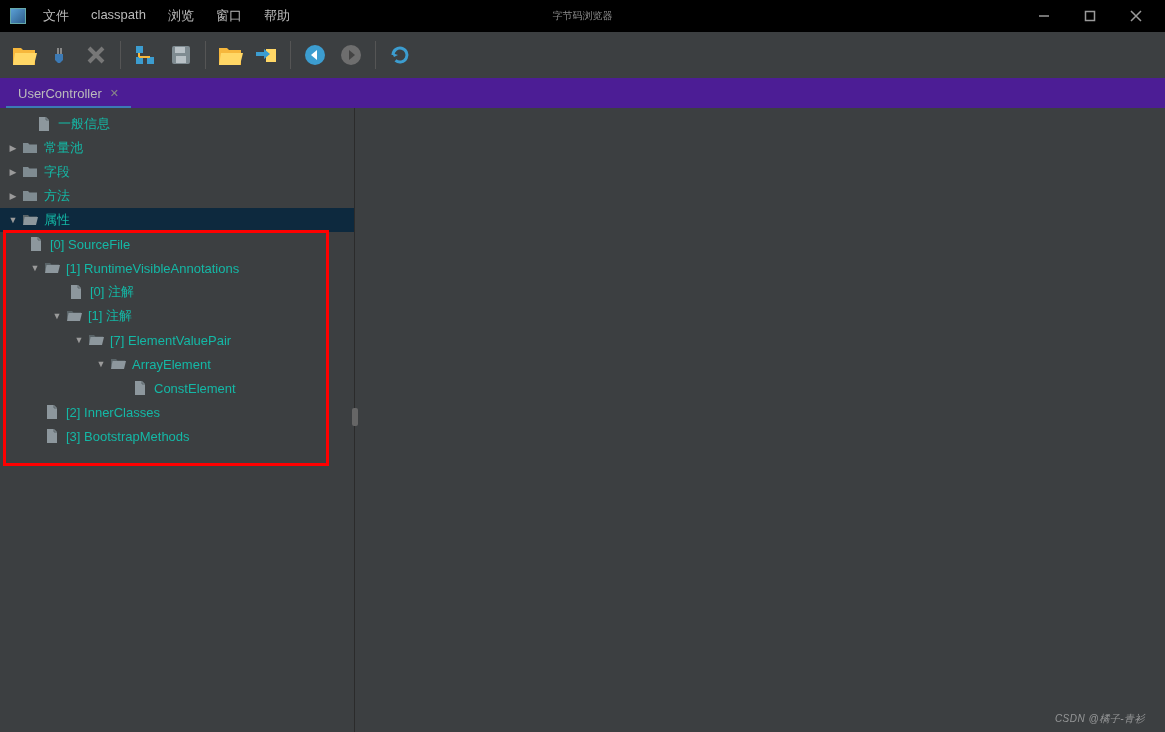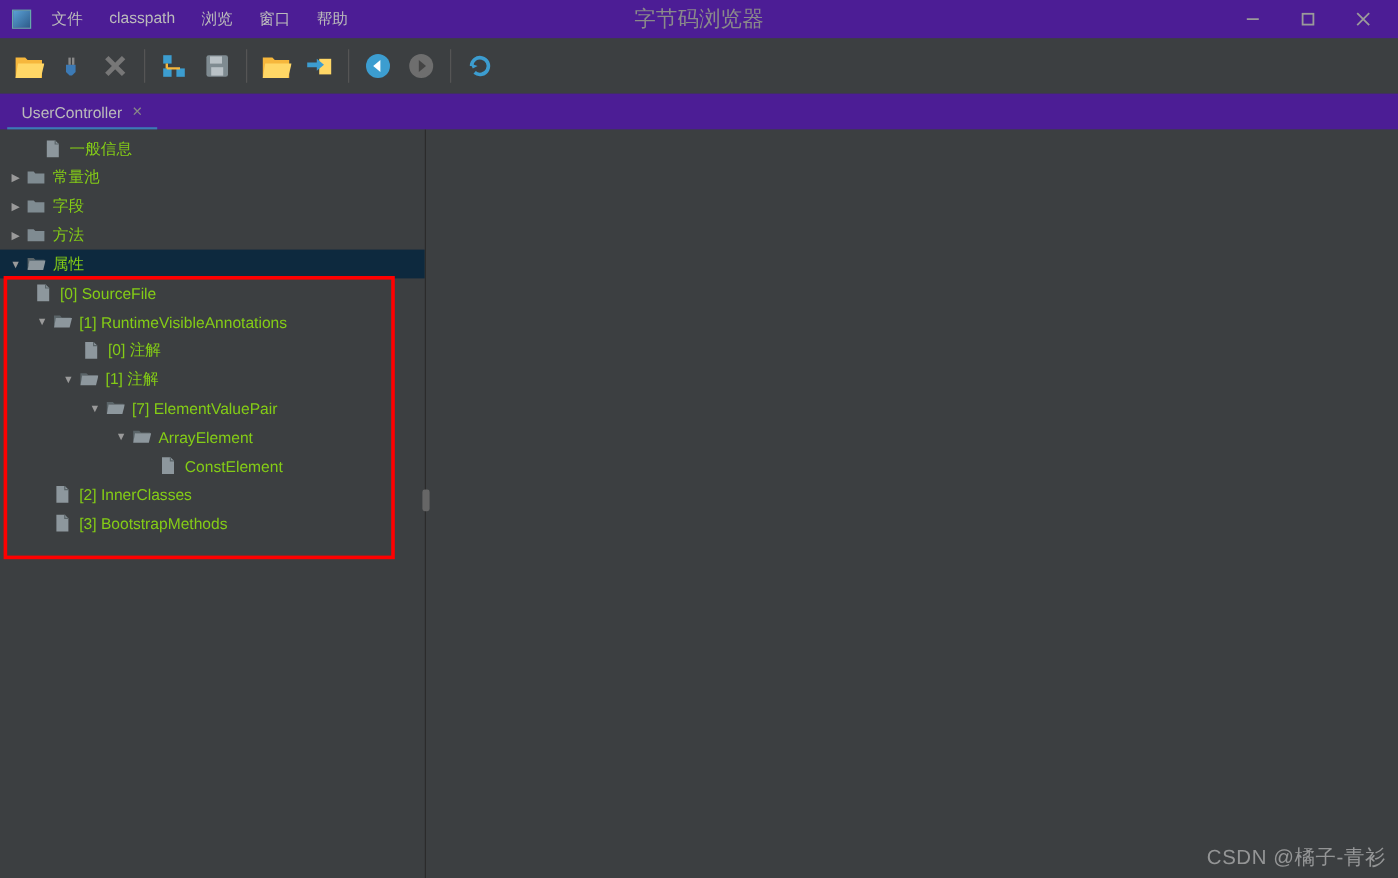--- a/index.html
+++ b/index.html
@@ -1,22 +1,22 @@
 <!DOCTYPE html>
 <html><head>
 <meta charset="utf-8">
 <style>
   * { margin:0; padding:0; box-sizing:border-box; font-family:"Microsoft YaHei","Segoe UI",sans-serif; }
   body { width:1165px; height:732px; background:#3c3f41; color:#bbbbbb; font-size:13px; overflow:hidden; position:relative; }
   
-  .titlebar { height:32px; display:flex; align-items:center; background:#4c1d95; padding:0 6px; }
+  .titlebar { height:32px; display:flex; align-items:center; background:#000000; padding:0 6px; }
   .app-icon { width:16px; height:16px; margin:0 6px 0 4px; background:linear-gradient(135deg,#5aa0d6,#2e5c8a); border:1px solid #6aa; }
   .menu-items { display:flex; gap:0; }
   .menu-item { padding:6px 11px; color:#bbbbbb; cursor:default; }
-  .title-center { position:absolute; left:50%; transform:translateX(-50%); color:#8a8a8a; font-size:18px; }
+  .title-center { position:absolute; left:50%; transform:translateX(-50%); color:#8a8a8a; font-size:10px; }
   .win-controls { margin-left:auto; display:flex; }
   .win-btn { width:46px; height:32px; display:flex; align-items:center; justify-content:center; color:#8a8a8a; }
   
   .toolbar { height:46px; display:flex; align-items:center; gap:8px; padding:0 10px; background:#3c3f41; }
   .tbtn { width:28px; height:28px; display:flex; align-items:center; justify-content:center; }
   .tdiv { width:1px; height:28px; background:#555; margin:0 2px; }
   
   .tabbar { height:30px; display:flex; align-items:flex-end; padding-left:6px; background:#4c1d95; }
   .tab { padding:6px 12px 5px 12px; color:#bbbbbb; display:flex; align-items:center; gap:8px; border-bottom:2px solid #3c7ab5; }
   .tab-close { color:#888; font-size:11px; }
@@ -26,25 +26,25 @@
   .content-panel { flex:1; background:#3c3f41; position:relative; }
   .content-handle { position:absolute; left:-3px; top:300px; width:6px; height:18px; background:#666; border-radius:2px; }
   
   .tree { padding-top:4px; }
   .node { display:flex; align-items:center; height:24px; white-space:nowrap; }
   .node.selected { background:#0d293e; }
   .arrow { width:14px; display:inline-flex; justify-content:center; color:#9a9a9a; font-size:9px; }
   .arrow.blank { visibility:hidden; }
   .ticon { width:16px; height:14px; margin:0 6px 0 2px; display:inline-flex; align-items:center; justify-content:center; }
   .ticon svg { display:block; }
-  .tlabel { color:#84cc16; }
+  .tlabel { color:#14b8a6; }
   
   .highlight { position:absolute; border:3px solid #ff0000; pointer-events:none; left:3px; top:122px; width:326px; height:236px; }
   
-  .watermark { position:absolute; right:10px; bottom:6px; color:rgba(220,220,220,0.55); font-size:17px; letter-spacing:.5px; }
+  .watermark { position:absolute; right:20px; bottom:6px; color:rgba(220,220,220,0.55); font-size:10px; font-style:italic; letter-spacing:.5px; }
 </style>
 </head>
 <body>
 
 <svg width="0" height="0" style="position:absolute">
   <defs>
     <g id="i-folder-closed">
         <path d="M1 3h5l1.5 1.5H15V13H1z" fill="#7f8b91"></path>
       </g>
     <g id="i-folder-open">

